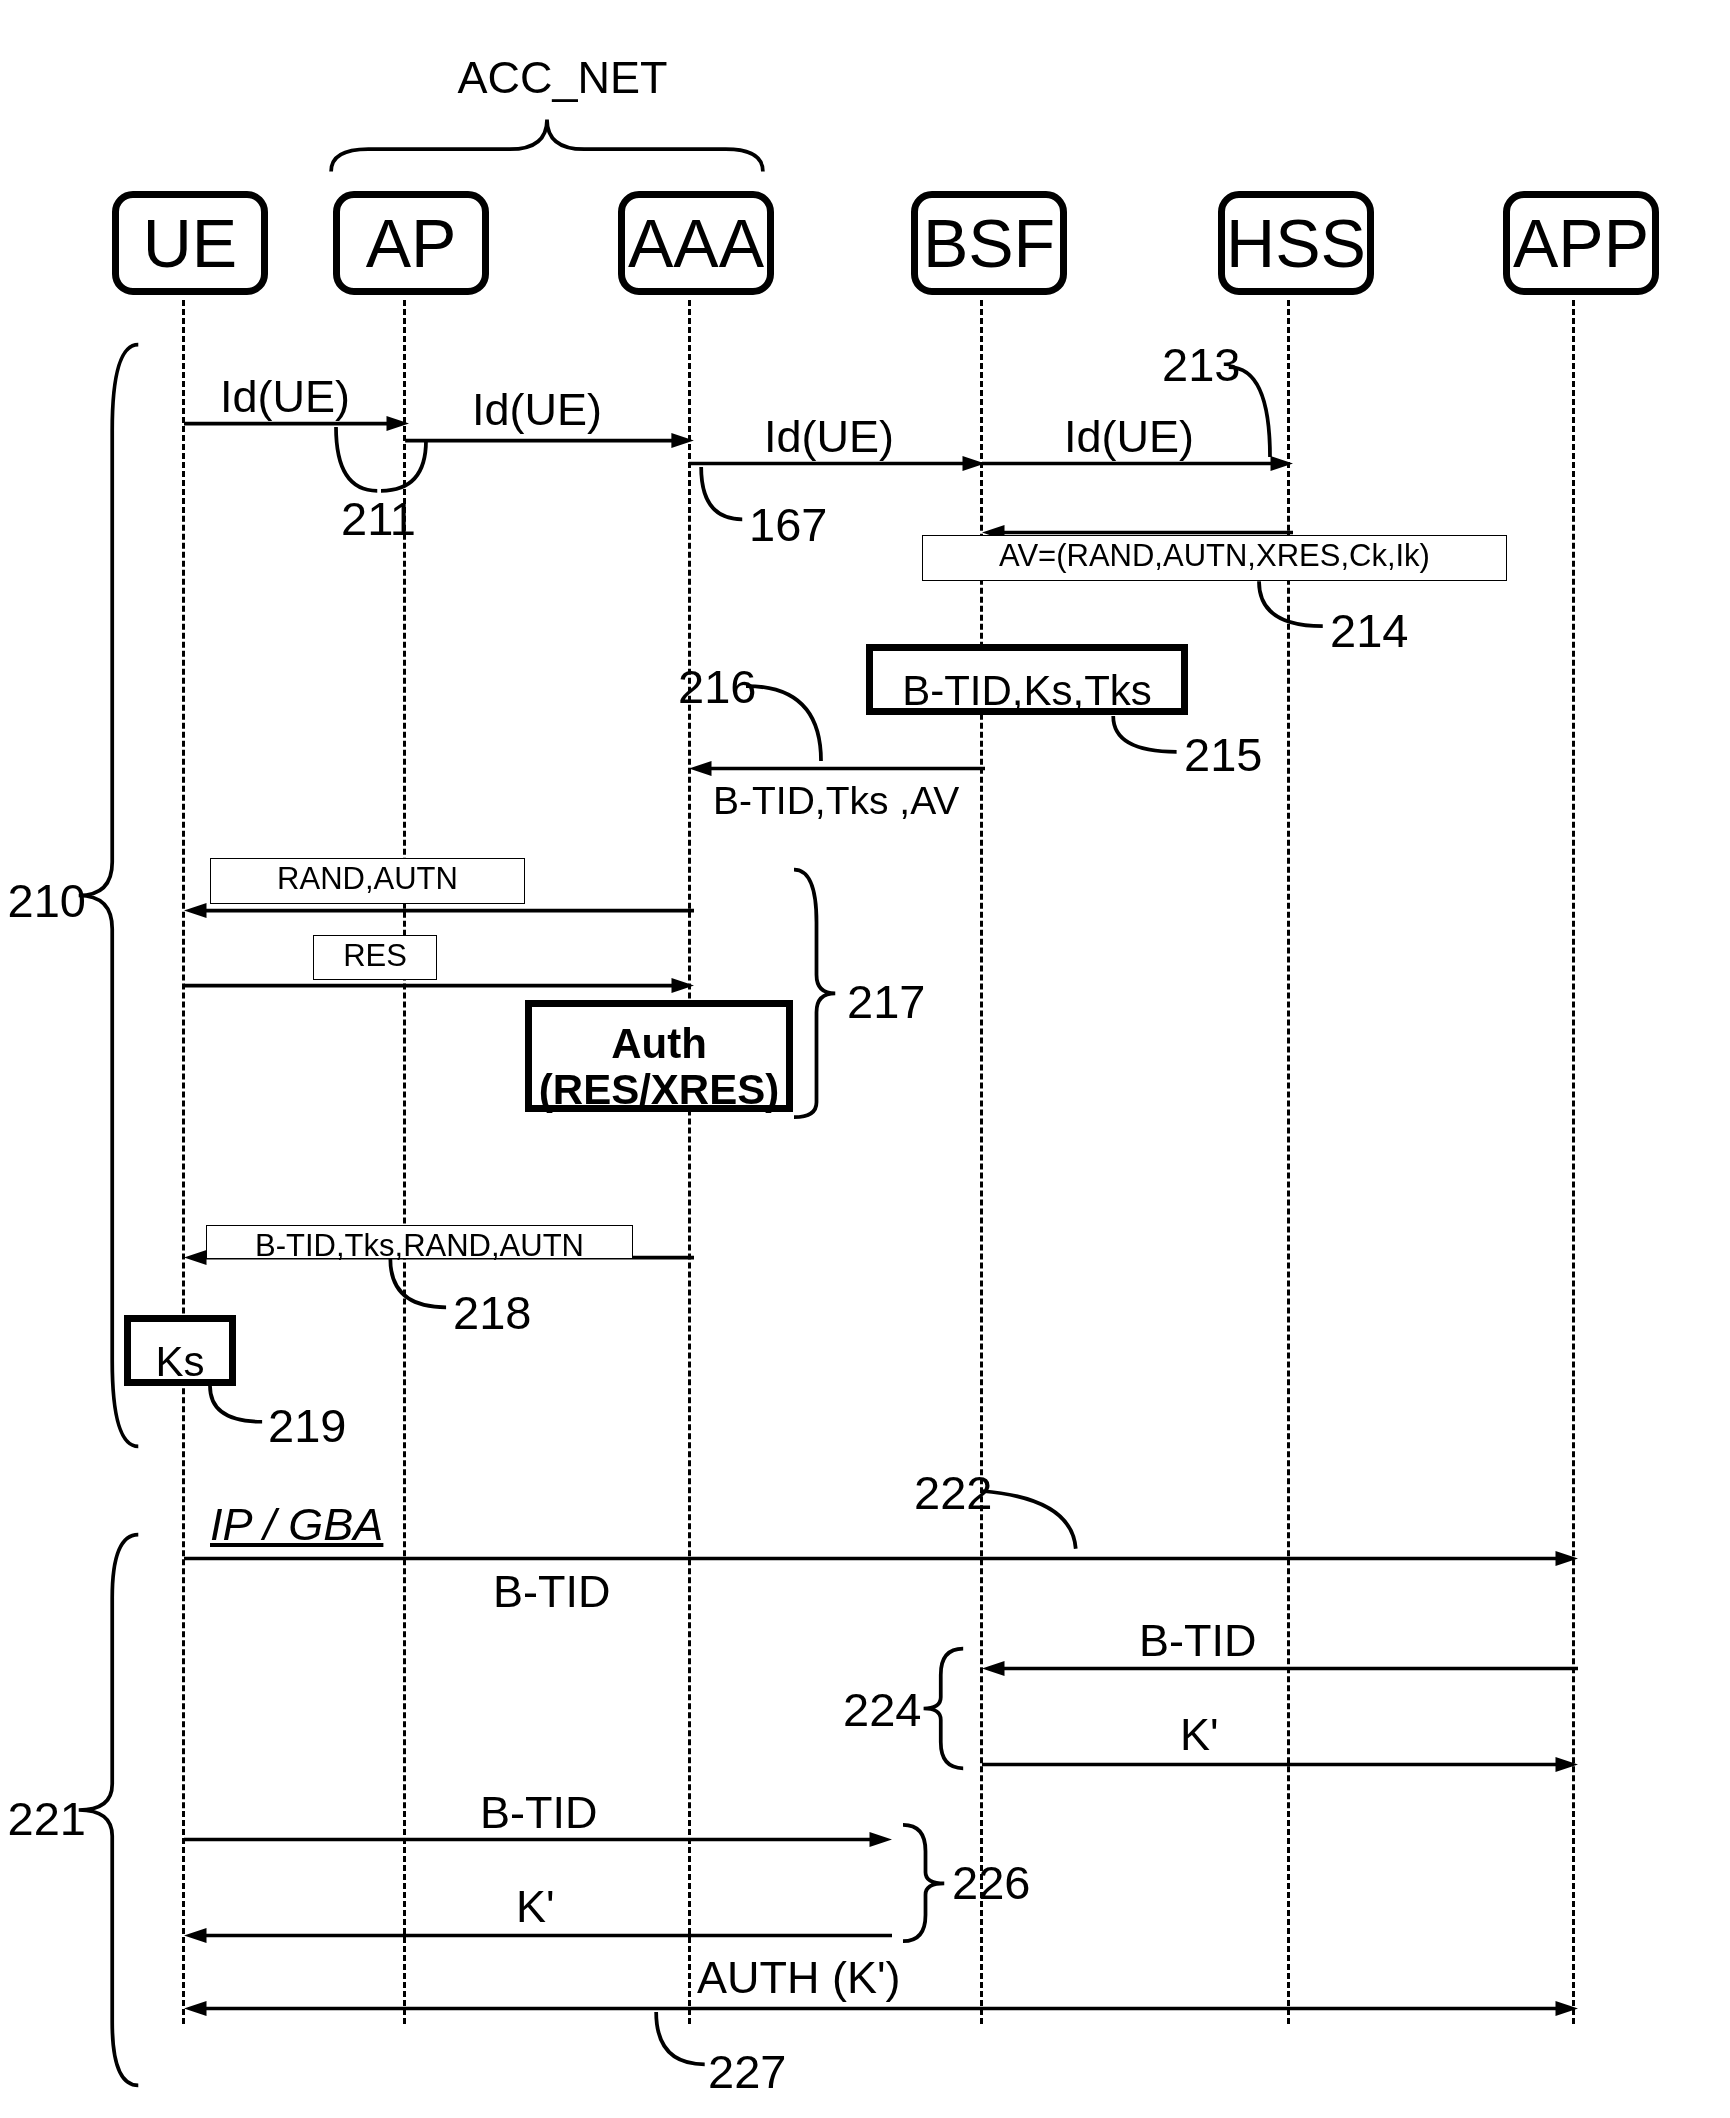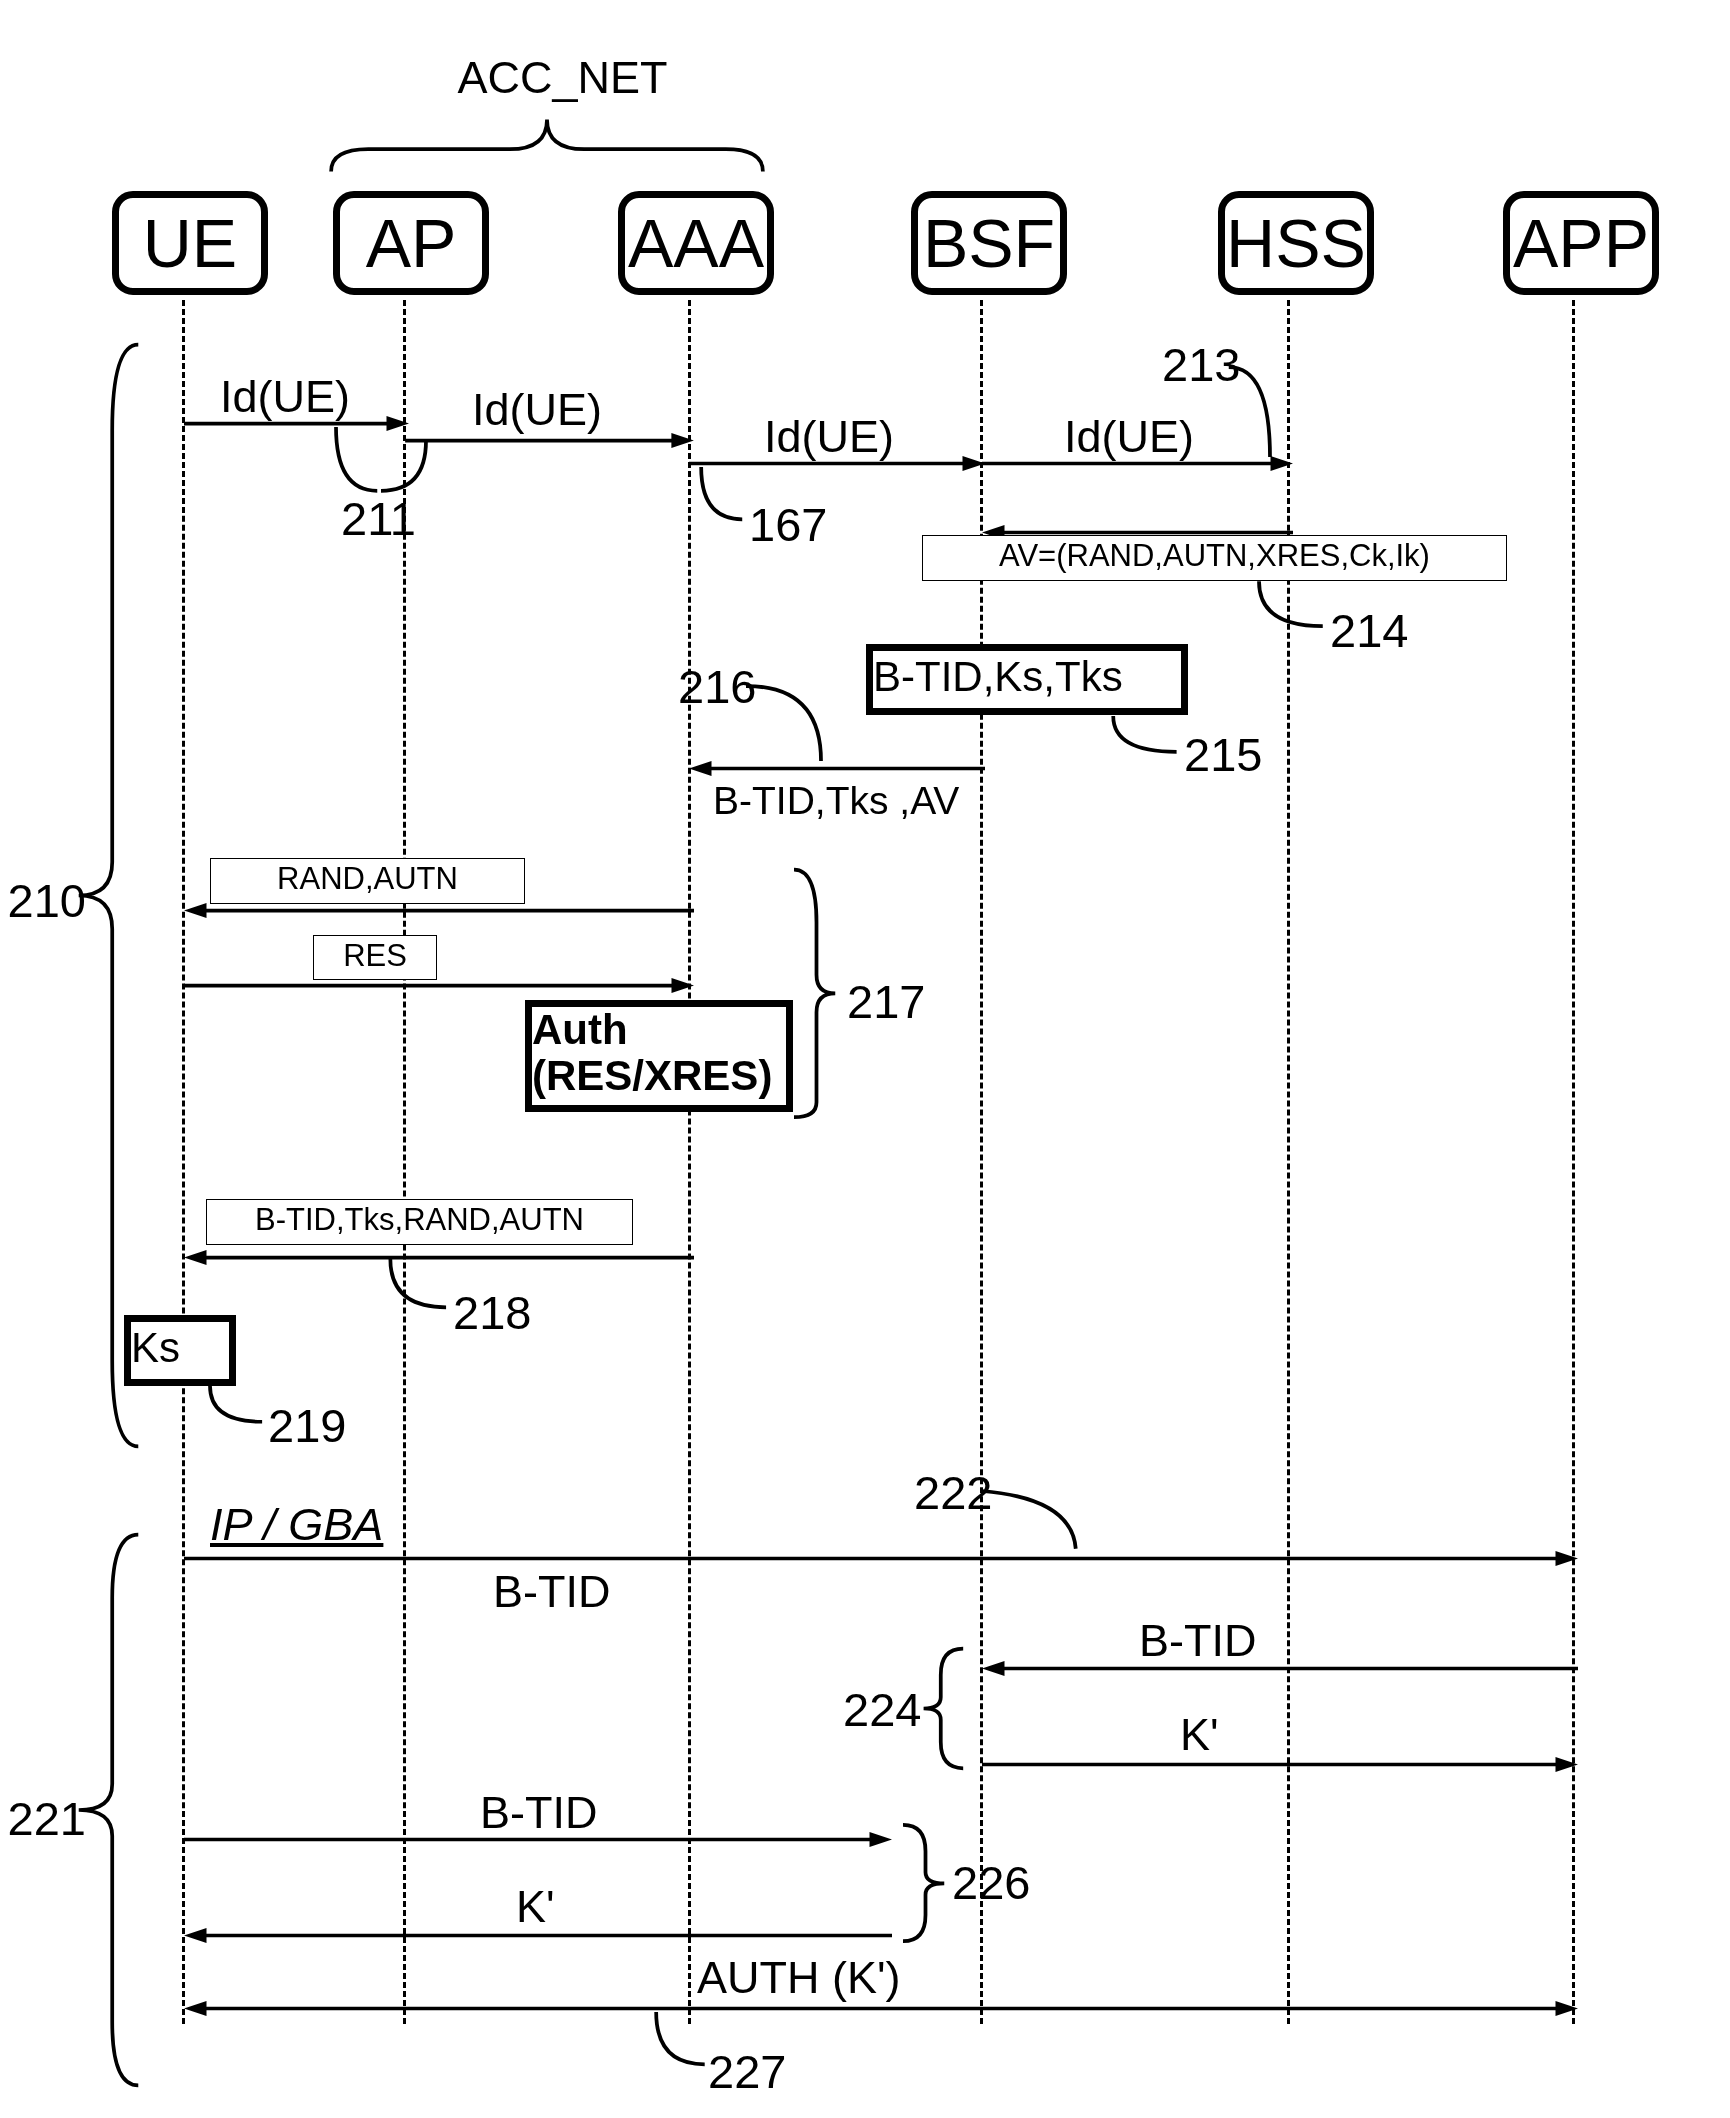--- a/index.html
+++ b/index.html
@@ -51,23 +51,23 @@
     white-space: nowrap;
   }
   .brace-path {
     position: absolute;
     overflow: visible;
   }
   .procbox {
     position: absolute;
     border: 7.5px solid #000;
     background: #fff;
-    text-align: left;
+    text-align: center;
     font-size: 42px;
-    padding-top: 0;
+    padding-top: 14px;
     box-sizing: border-box;
   }
   .msgbox {
     position: absolute;
     border: 1.5px solid #000;
     background: #fff;
     text-align: center;
     font-size: 31px;
     padding: 1.5px 6px;
     box-sizing: border-box;
@@ -180,21 +180,21 @@
 
   <svg class="brace-path" style="left:794px; top:862px;" width="45" height="259" viewBox="0 0 60 345">
     <path d="M 0 10 Q 30 10 30 80 L 30 150 Q 30 175 55 175 Q 30 175 30 200 L 30 320 Q 30 340 0 340" stroke="#000" stroke-width="5" fill="none"></path>
   </svg>
   <div class="note" style="left:847px; top:974px;">217</div>
 
   <svg class="brace-path" style="left:184px; top:1250px;" width="510" height="15" viewBox="0 0 680 20">
     <line x1="15" y1="10" x2="680" y2="10" stroke="#000" stroke-width="5"></line>
     <polygon points="0,10 30,0 30,20" fill="#000"></polygon>
   </svg>
-  <div class="msgbox" style="left:206px; top:1199px; width:427px; height:46px;">B-TID,Tks,RAND,AUTN</div>
+  <div class="msgbox" style="left:206px; top:1225px; width:427px; height:34px;">B-TID,Tks,RAND,AUTN</div>
   <svg class="brace-path" style="left:390px; top:1259px;" width="75" height="52" viewBox="0 0 100 70">
     <path d="M 75 65 Q 0 65 0 0" stroke="#000" stroke-width="5" fill="none"></path>
   </svg>
   <div class="note" style="left:453px; top:1285px;">218</div>
 
   <div class="procbox" style="left:124px; top:1315px; width:112px; height:71px; line-height:52px;">Ks</div>
   <svg class="brace-path" style="left:210px; top:1386px;" width="67" height="41" viewBox="0 0 90 55">
     <path d="M 70 48 Q 0 48 0 0" stroke="#000" stroke-width="5" fill="none"></path>
   </svg>
   <div class="note" style="left:268px; top:1398px;">219</div>

